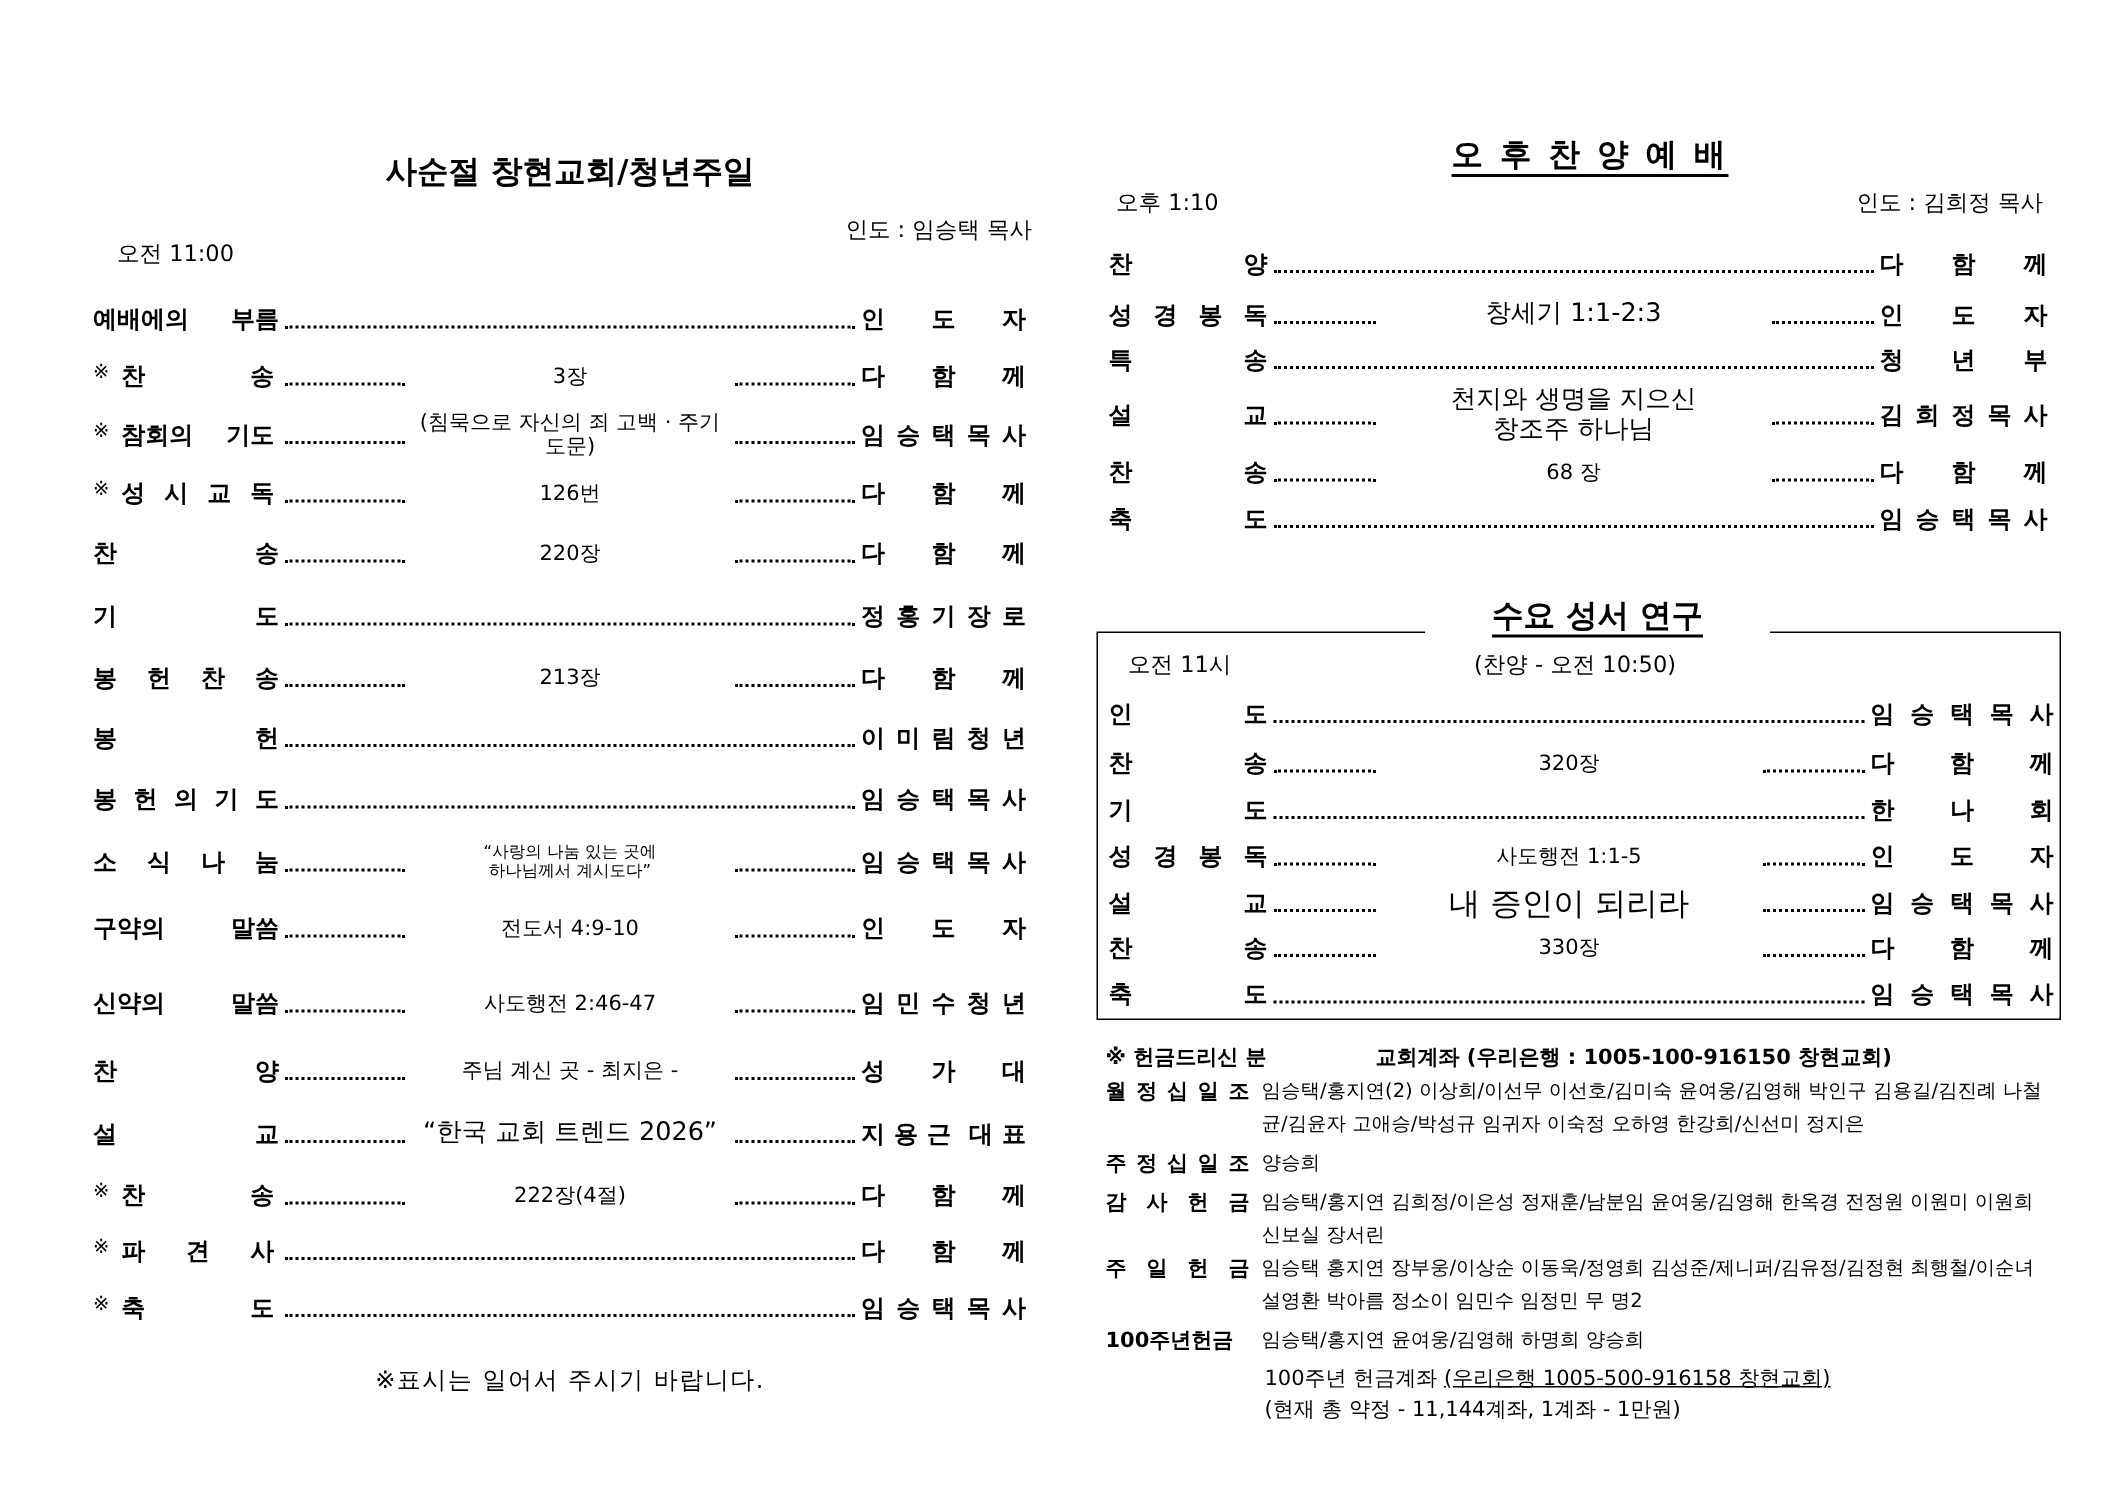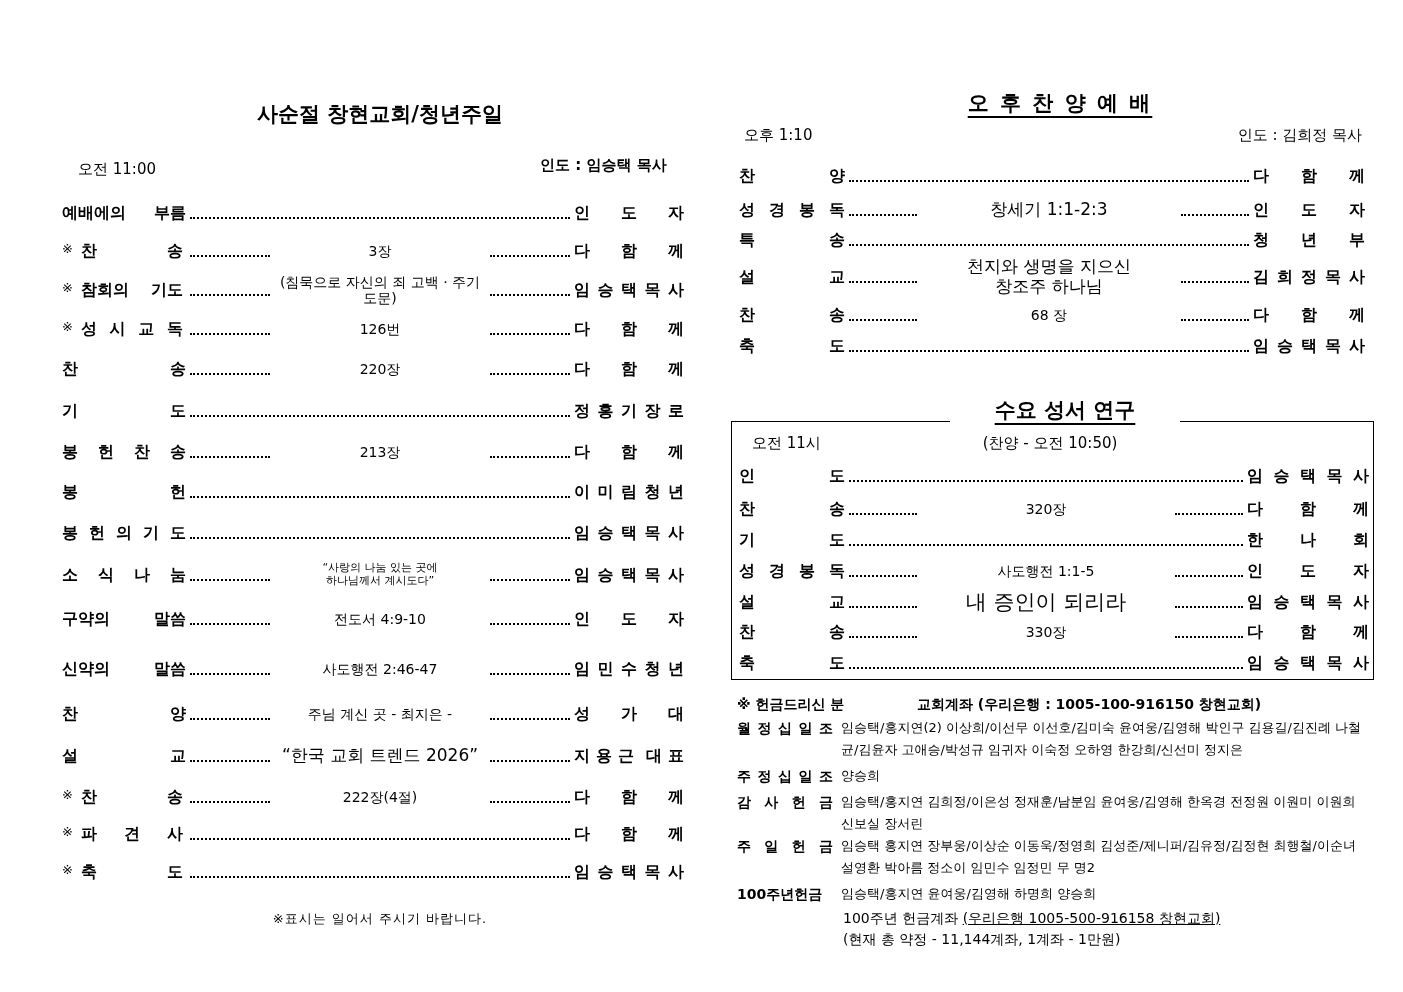--- a/index.html
+++ b/index.html
@@ -16,28 +16,28 @@
   .row .mid { flex: 1 1 auto; text-align: center; font-size: 14px; white-space: nowrap; line-height: 1.15; }
   .row .who { font-weight: bold; font-size: 16px; display: flex; justify-content: space-between; flex: none; }
   .row .who span, .row .lbl span { display: inline-block; }
   .mark { font-weight: normal; font-size: 13px; margin-right: 8px; }
   .underline { text-decoration: underline; text-underline-offset: 6px; }
   .box { position: absolute; left: 731px; top: 421px; width: 643px; height: 259px; border: 1.5px solid #000; box-sizing: border-box; }
   .box-title-bg { position: absolute; background: #fff; padding: 0 20px; }
   .off-label { font-weight: bold; font-size: 14px; display: inline-flex; justify-content: space-between; width: 96px; flex: none; }
   .off-names { font-size: 13px; line-height: 22px; }
   .off-row { position: absolute; left: 737px; width: 640px; display: flex; }
-  .footnote { font-size: 13px; letter-spacing: 1px; }
+  .footnote { font-size: 16px; letter-spacing: 1px; }
 </style>
 </head>
 <body>
 
 <div class="abs title-main" style="left:60px; width:640px; top:100px; text-align:center; font-size:21px;">사순절 창현교회/청년주일</div>
 <div class="abs time" style="left:78px; top:160px;">오전 11:00</div>
-<div class="abs leader" style="left:540px; top:156px; width:148px; font-weight:bold;">인도 : 임승택 목사</div>
+<div class="abs leader" style="left:540px; top:144px; width:148px; text-align:right;">인도 : 임승택 목사</div>
 
 <div id="morning-list">
     <div class="row" style="left: 62px; width: 622px; top: 201px;">
       <span class="lbl" style="width: 124px;">
         <span style="width: 124px; display: inline-flex; justify-content: space-between;">
           <span>예배에의</span>
           <span>부름</span>
         </span>
       </span>
       <span class="dots"></span>

